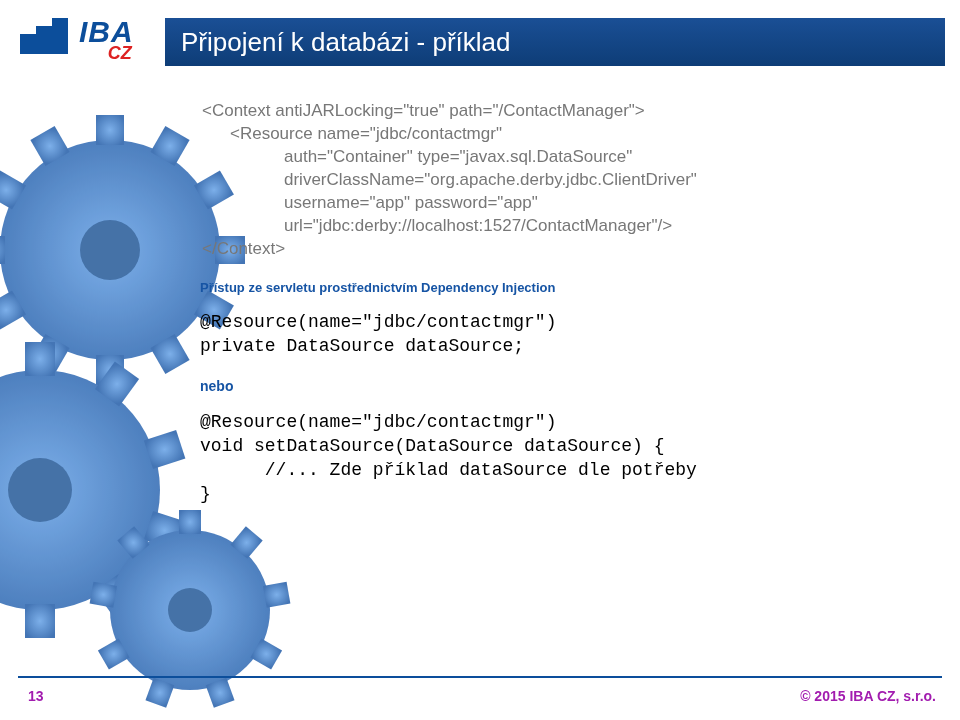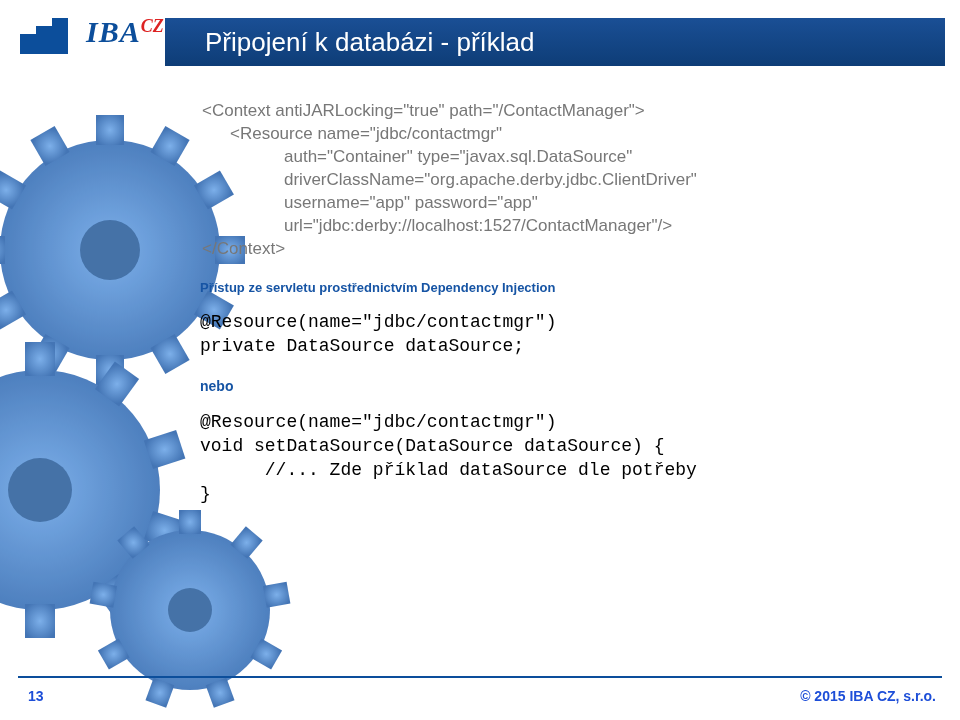--- a/index.html
+++ b/index.html
@@ -38,23 +38,22 @@
     margin-right: 2px;
     position: relative;
   }
   .bar { width: 16px; background: #0c4e9b; }
   .bar-s { height: 20px; }
   .bar-m { height: 28px; }
   .bar-l { height: 36px; }
   .logo-bars .bar { align-self: flex-end; }
   .logo-text {
     display: flex;
-    flex-direction: row;
-    margin-left: 16px;
-    font-family: Liberation Serif, serif;
+    flex-direction: column;
+    margin-left: 9px;
   }
   .logo-iba {
     font-weight: 900;
     font-style: italic;
     color: #0c4e9b;
     font-size: 30px;
     letter-spacing: 1px;
     line-height: 0.9;
   }
   .logo-cz {
@@ -68,21 +67,21 @@
   }
   .title-band {
     position: absolute;
     top: 18px;
     left: 165px;
     width: 780px;
     height: 48px;
     background: linear-gradient(to bottom, #1a4f95, #0e3d77);
     display: flex;
     align-items: center;
-    padding-left: 40px;
+    padding-left: 16px;
   }
   .title-band .title {
     color: #fff;
     font-size: 26px;
   }
   .content {
     position: absolute;
     top: 100px;
     left: 200px;
     width: 710px;
@@ -127,21 +126,21 @@
   }
   .footer {
     position: absolute;
     left: 28px;
     right: 24px;
     bottom: 16px;
     display: flex;
     justify-content: space-between;
     align-items: center;
     font-size: 14px;
-    color: #1d4ed8;
+    color: #a21caf;
     font-weight: bold;
   }
   .footer .right { text-align: right; }
 </style>
 </head>
 <body>
 
 <svg class="bg-gears" viewBox="0 0 420 620">
   <defs>
     <radialGradient id="gblue" cx="50%" cy="50%" r="60%">

